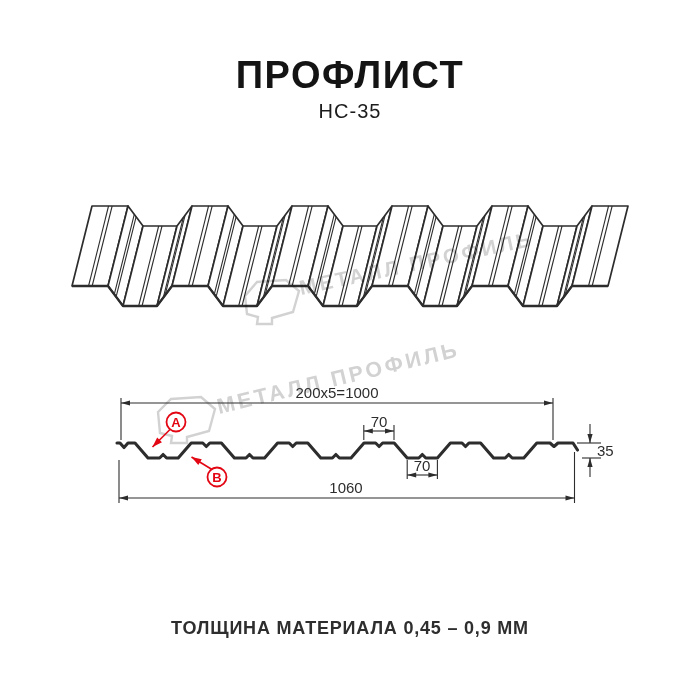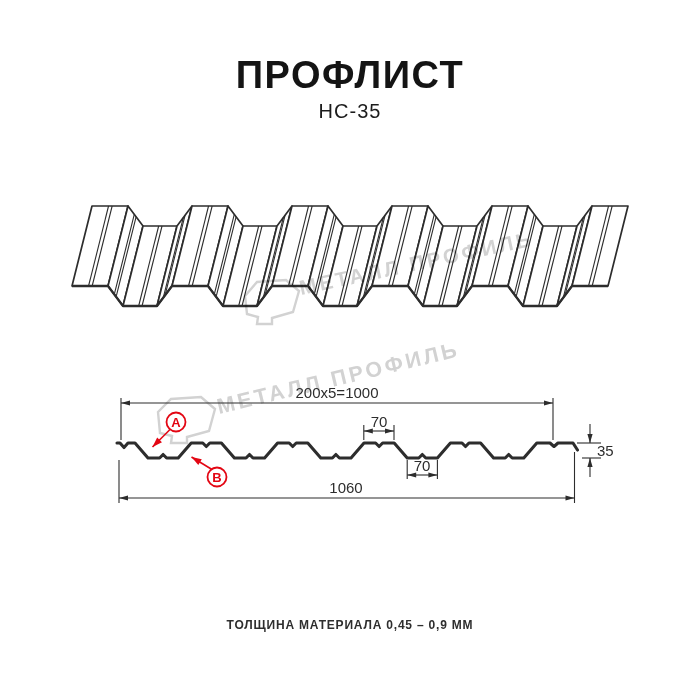--- a/index.html
+++ b/index.html
@@ -3,21 +3,21 @@
 <meta charset="utf-8">
 <style>
   html,body{margin:0;padding:0;background:#ffffff;}
   #page{position:relative;width:700px;height:700px;background:#ffffff;overflow:hidden;
         font-family:"Liberation Sans", sans-serif;}
   .title{position:absolute;left:0;top:54px;width:700px;text-align:center;
          font-size:38px;font-weight:bold;letter-spacing:1.5px;color:#141414;}
   .subtitle{position:absolute;left:0;top:100px;width:700px;text-align:center;
          font-size:20px;font-weight:normal;letter-spacing:1px;color:#1c1c1c;}
   .footer{position:absolute;left:0;top:618px;width:700px;text-align:center;
-         font-size:12px;font-weight:bold;letter-spacing:0.8px;color:#2e2e2e;}
+         font-size:18px;font-weight:bold;letter-spacing:0.8px;color:#2e2e2e;}
   svg{position:absolute;left:0;}
   #svg3d{top:178px;}
   #svgsec{top:340px;}
   text.dim{font-family:"Liberation Sans", sans-serif;font-size:15px;fill:#2d2d2d;}
   text.callout{font-family:"Liberation Sans", sans-serif;font-size:13px;font-weight:bold;}
   text.wm{font-family:"Liberation Sans", sans-serif;font-weight:bold;}
 </style>
 </head>
 <body>
 

